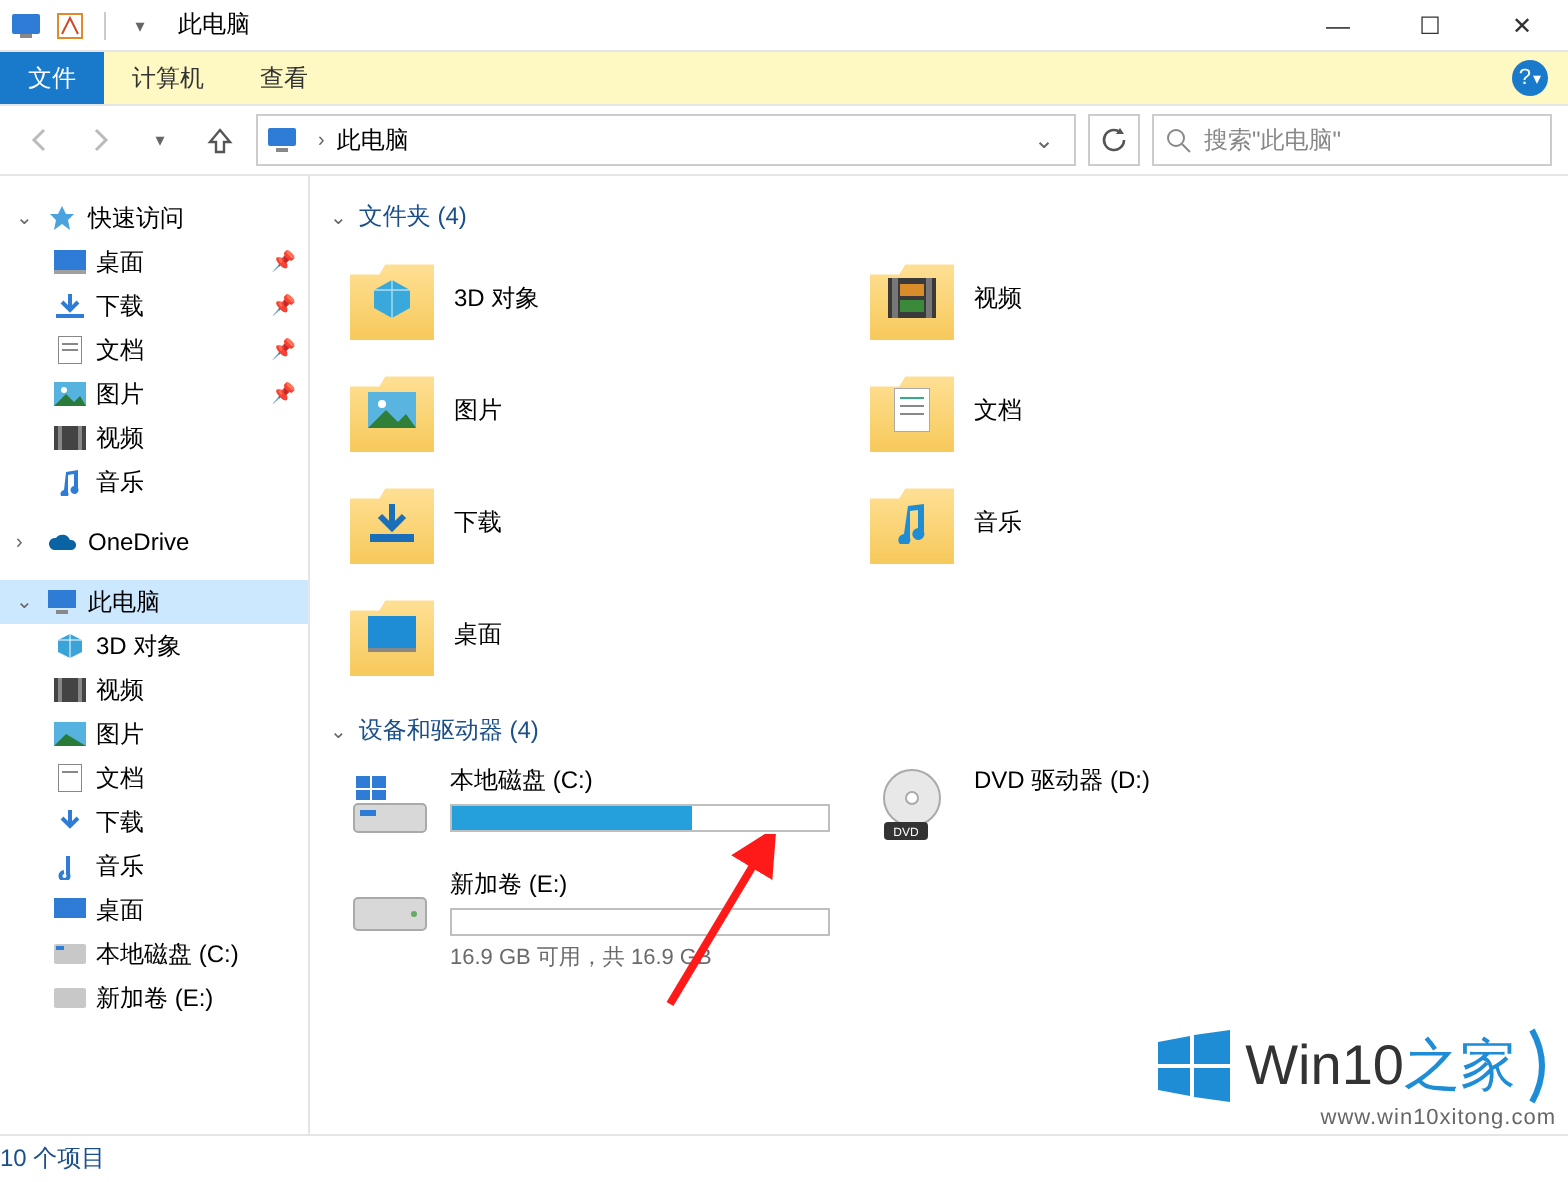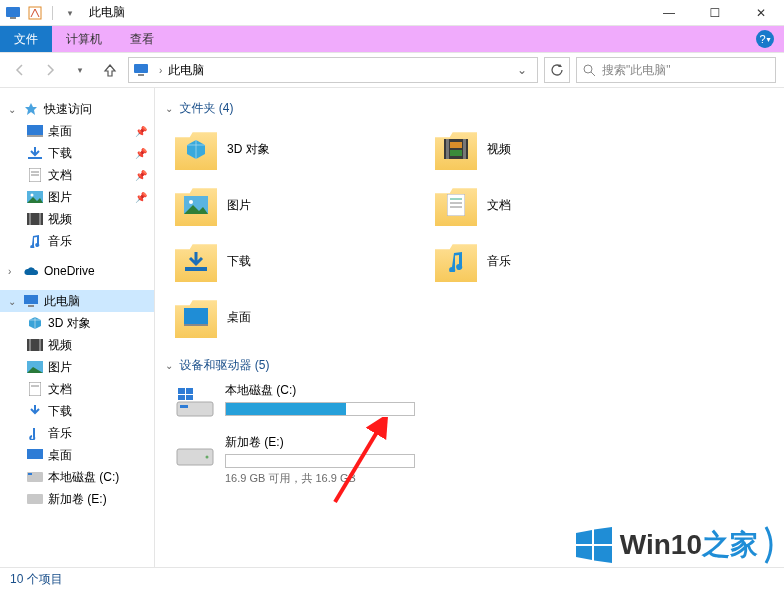--- a/index.html
+++ b/index.html
@@ -8,21 +8,21 @@
 
 .titlebar { height: 26px; display: flex; align-items: center; background: #fff; border-bottom: 1px solid #e5e5e5; }
 .titlebar .qat { display: flex; align-items: center; gap: 4px; padding-left: 4px; }
 .titlebar .qat-icon { width: 18px; height: 18px; display: flex; align-items: center; justify-content: center; }
 .titlebar .title { margin-left: 10px; font-size: 12px; color: #000; }
 .titlebar .sep { width: 1px; height: 14px; background: #ccc; margin: 0 4px; }
 .win-controls { margin-left: auto; display: flex; }
 .win-controls div { width: 46px; height: 26px; display: flex; align-items: center; justify-content: center; color: #333; }
 
 
-.ribbon { height: 26px; display: flex; align-items: stretch; background: #f0abfc; position: relative; }
+.ribbon { height: 26px; display: flex; align-items: stretch; background: #fef9c3; position: relative; }
 .ribbon-tab { padding: 0 14px; display: flex; align-items: center; font-size: 12px; color: #333; }
 .ribbon-tab.file { background: #1979ca; color: #fff; }
 .ribbon-help { position: absolute; right: 10px; top: 4px; width: 18px; height: 18px; border-radius: 50%; background: #1979ca; color: #fff; display: flex; align-items: center; justify-content: center; font-size: 11px; }
 
 
 .navrow { height: 36px; display: flex; align-items: center; padding: 4px 8px; gap: 6px; border-top: 1px solid #e5e5e5; border-bottom: 1px solid #e5e5e5; }
 .nav-btn { width: 24px; height: 24px; display: flex; align-items: center; justify-content: center; color: #888; }
 .nav-btn.enabled { color: #333; }
 .addressbar { flex: 1; height: 26px; border: 1px solid #ccc; display: flex; align-items: center; padding: 0 4px; gap: 6px; }
 .addressbar .pc-icon { width: 18px; height: 18px; }
@@ -53,25 +53,25 @@
 .folder-overlay { position: absolute; left: 8px; top: 10px; width: 26px; height: 22px; display:flex; align-items:center; justify-content:center; }
 .drive-row { display: flex; gap: 30px; margin-left: 10px; }
 .drive-item { width: 230px; display: flex; gap: 10px; }
 .drive-icon { width: 42px; height: 42px; display:flex; align-items:center; justify-content:center; }
 .drive-info { flex: 1; }
 .drive-bar { width: 190px; height: 14px; border: 1px solid #bfbfbf; margin: 3px 0; position: relative; background: #fff; }
 .drive-bar-fill { height: 100%; background: #26a0da; }
 .drive-sub { color: #6a6a6a; font-size: 11px; }
 
 
-.statusbar { height: 24px; border-top: 1px solid #e5e5e5; display: flex; align-items: center; padding: 0 10px; font-size: 12px; color: #1a4f8a; }
+.statusbar { height: 24px; border-top: 1px solid #e5e5e5; display: flex; align-items: center; padding: 0 0; font-size: 12px; color: #1a4f8a; }
 
 
 .watermark { position: absolute; right: 6px; bottom: 26px; text-align: right; }
-.watermark .big { font-size: 28px; font-weight: 700; color: #333; display:flex; align-items:center; gap:6px; justify-content:flex-end;}
+.watermark .big { font-size: 28px; font-weight: 400; color: #333; display:flex; align-items:center; gap:6px; justify-content:flex-end;}
 .watermark .url { font-size: 11px; color: #666; letter-spacing: 0.5px; }
 
 
 .red-arrow { position: absolute; left: 170px; bottom: 60px; pointer-events:none; }
 </style>
 </head>
 <body>
 
 <div class="titlebar">
   <div class="qat">
@@ -425,21 +425,21 @@
                 <rect y="16" width="24" height="2" fill="#888"></rect>
               </svg>
             </div>
           </div>
         <span>桌面</span>
       </div>
     </div>
 
     <div class="section-header">
       <span class="chev">⌄</span>
-      <span>设备和驱动器 (5)</span>
+      <span>设备和驱动器 (4)</span>
     </div>
     <div class="drive-row">
       <div class="drive-item">
         <div class="drive-icon">
           <svg width="40" height="34">
               <rect x="2" y="16" width="36" height="14" fill="#d8d8d8" rx="2" stroke="#aaa"></rect>
               <rect x="5" y="19" width="8" height="3" fill="#2e7cd6"></rect>
               <g transform="translate(3,0)">
                 <rect width="7" height="6" x="0" y="2" fill="#2e7cd6"></rect>
                 <rect width="7" height="6" x="8" y="2" fill="#2e7cd6"></rect>
@@ -448,20 +448,33 @@
               </g>
             </svg>
         </div>
         <div class="drive-info">
           <div>本地磁盘 (C:)</div>
           <div class="drive-bar">
               <div class="drive-bar-fill" id="fill-c" style="width: 64%;"></div>
             </div>
         </div>
       </div>
+      <div class="drive-item">
+        <div class="drive-icon">
+          <svg width="40" height="40">
+              <circle cx="20" cy="16" r="14" fill="#e8e8e8" stroke="#aaa"></circle>
+              <circle cx="20" cy="16" r="3" fill="#fff" stroke="#aaa"></circle>
+              <rect x="6" y="28" width="22" height="9" rx="2" fill="#333"></rect>
+              <text x="17" y="35" fill="#fff" font-size="6" text-anchor="middle">DVD</text>
+            </svg>
+        </div>
+        <div class="drive-info">
+          <div>DVD 驱动器 (D:)</div>
+        </div>
+      </div>
     </div>
     <div class="drive-row" style="margin-top:10px;">
       <div class="drive-item">
         <div class="drive-icon">
           <svg width="40" height="28">
               <rect x="2" y="8" width="36" height="16" fill="#d8d8d8" rx="2" stroke="#aaa"></rect>
               <circle cx="32" cy="16" r="1.5" fill="#6a6"></circle>
             </svg>
         </div>
         <div class="drive-info">
@@ -497,13 +510,14 @@
           <polygon points="20,4.5 38,2 38,19 20,19"></polygon>
           <polygon points="2,21 18,21 18,35 2,32"></polygon>
           <polygon points="20,21 38,21 38,38 20,35.5"></polygon>
         </g>
       </svg>
     <span><span>Win10</span><span style="color:#1f8dd6">之家</span></span>
     <svg width="14" height="40">
         <path d="M2 2 Q12 20 2 38" stroke="#1f8dd6" stroke-width="3" fill="none"></path>
       </svg>
   </div>
+  <div class="url">www.win10xitong.com</div>
 </div>
 
 </body></html>

